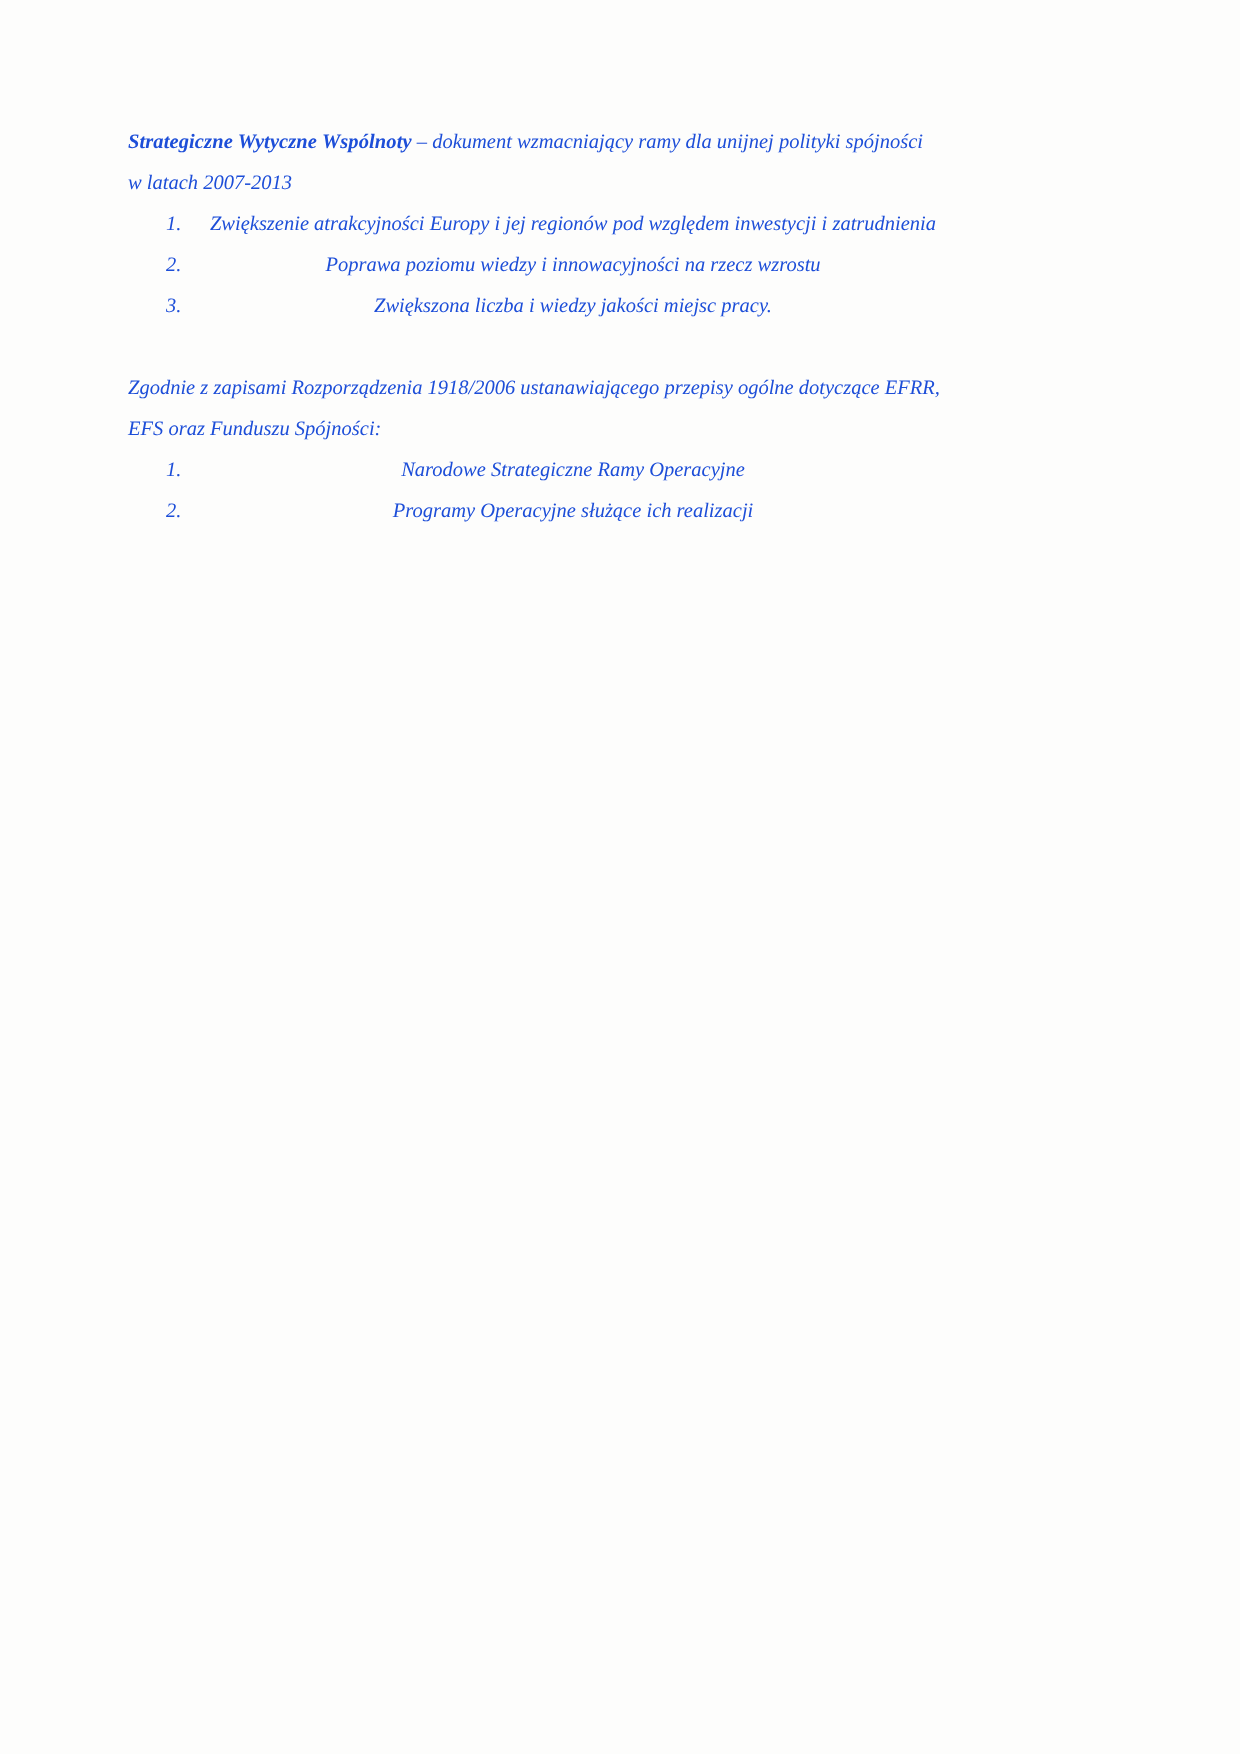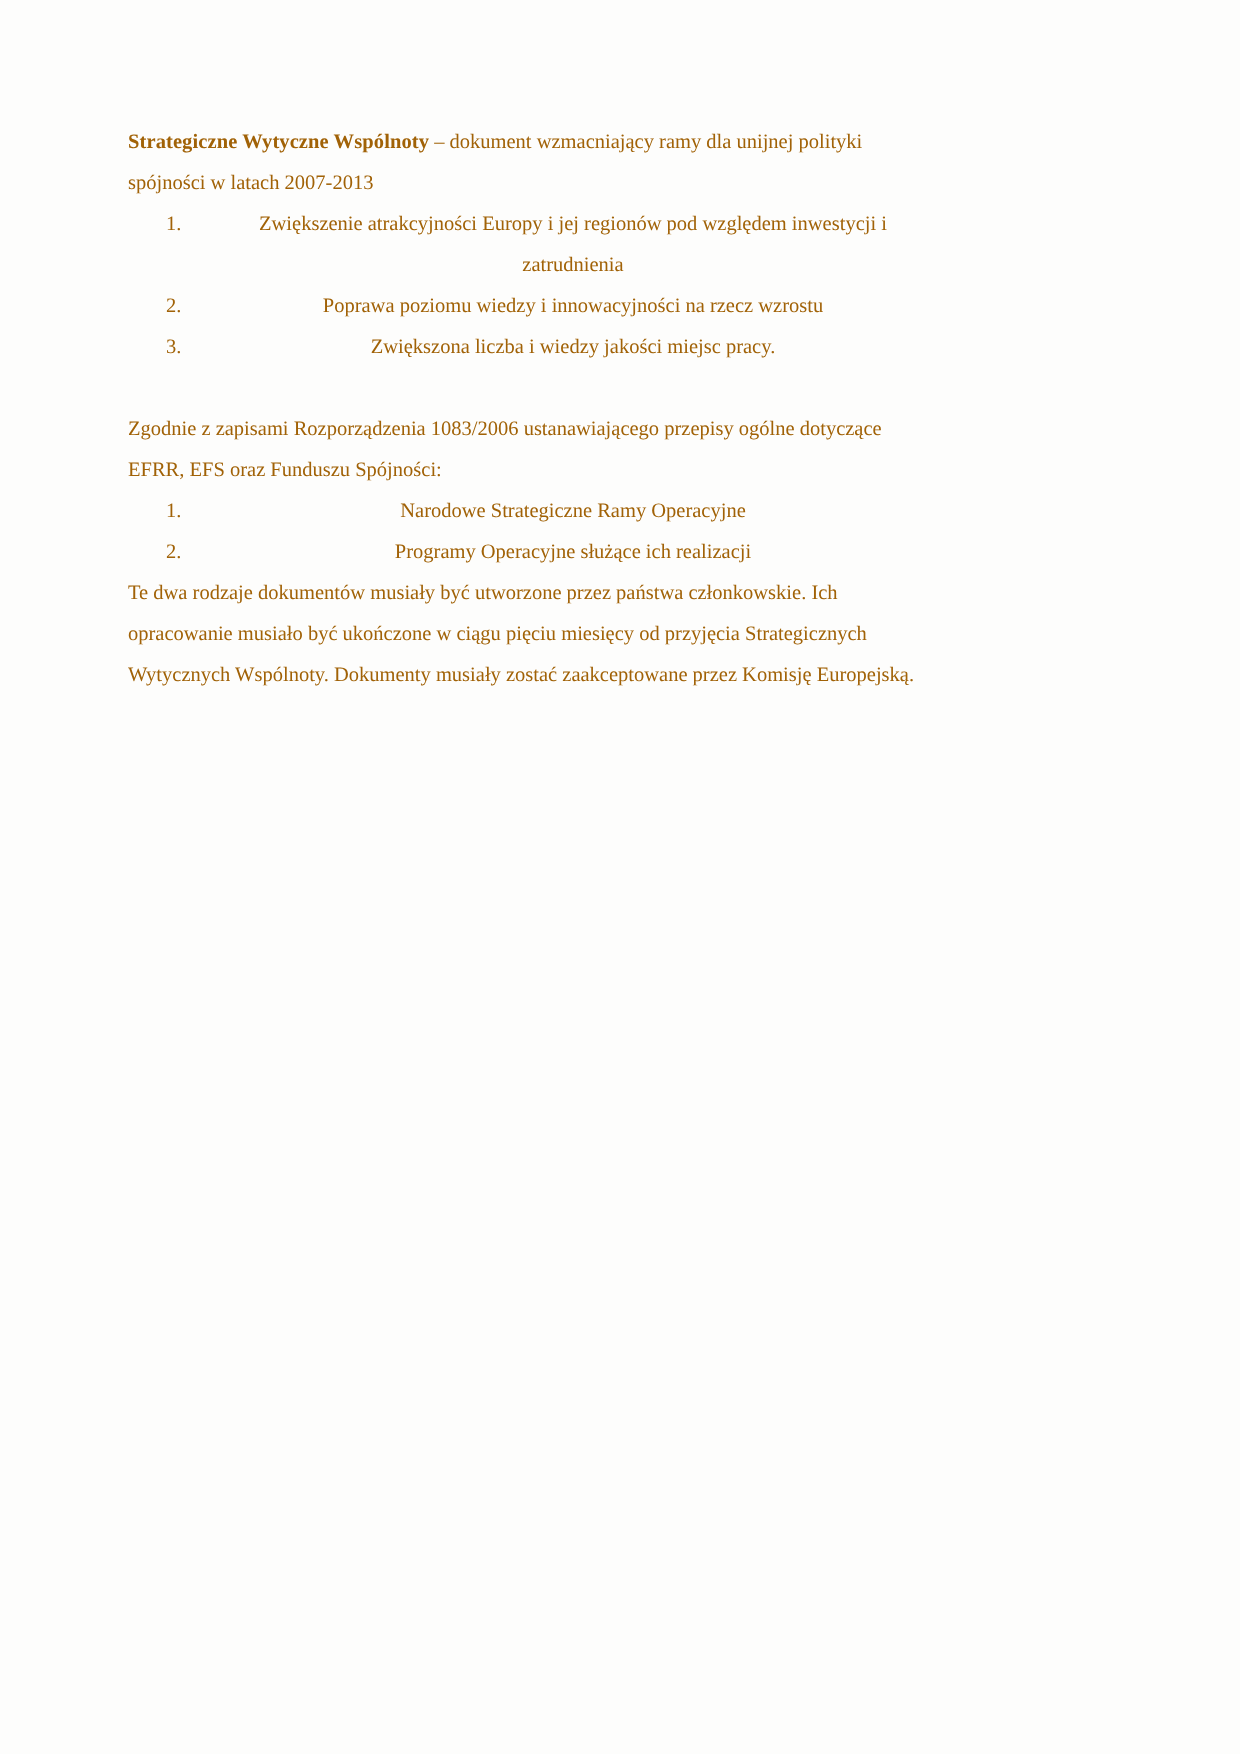--- a/index.html
+++ b/index.html
@@ -16,22 +16,23 @@
     overflow: hidden;
   }
   .content {
     position: absolute;
     left: 128px;
     top: 122px;
     width: 812px;
     font-family: "Liberation Serif", "DejaVu Serif", serif;
     font-size: 20.5px;
     line-height: 41px;
-    color: #a16207;
+    color: #1d4ed8;
     text-rendering: geometricPrecision;
+    font-style: italic;
   }
   .para {
     margin: 0;
     text-align: left;
   }
   .para.lead {
     text-indent: 0;
   }
   .bold {
     font-weight: bold;
@@ -71,23 +72,22 @@
     <p class="para lead"><span class="bold">Strategiczne Wytyczne Wspólnoty</span><span> – dokument wzmacniający ramy dla unijnej polityki spójności w latach 2007-2013</span></p>
 
     <ol class="numlist">
       <li><span>Zwiększenie atrakcyjności Europy i jej regionów pod względem inwestycji i zatrudnienia</span></li>
       <li><span>Poprawa poziomu wiedzy i innowacyjności na rzecz wzrostu</span></li>
       <li><span>Zwiększona liczba i wiedzy jakości miejsc pracy.</span></li>
     </ol>
 
     <div class="spacer-block"></div>
 
-    <p class="para">Zgodnie z zapisami Rozporządzenia 1083/2006 ustanawiającego przepisy ogólne dotyczące EFRR, EFS oraz Funduszu Spójności:</p>
+    <p class="para">Zgodnie z zapisami Rozporządzenia 1918/2006 ustanawiającego przepisy ogólne dotyczące EFRR, EFS oraz Funduszu Spójności:</p>
 
     <ol class="numlist">
       <li><span>Narodowe Strategiczne Ramy Operacyjne</span></li>
       <li><span>Programy Operacyjne służące ich realizacji</span></li>
     </ol>
 
-    <p class="para">Te dwa rodzaje dokumentów musiały być utworzone przez państwa członkowskie. Ich opracowanie musiało być ukończone w ciągu pięciu miesięcy od przyjęcia Strategicznych Wytycznych Wspólnoty. Dokumenty musiały zostać zaakceptowane przez Komisję Europejską.</p>
 
   </div>
 </div>
 
 </body></html>

